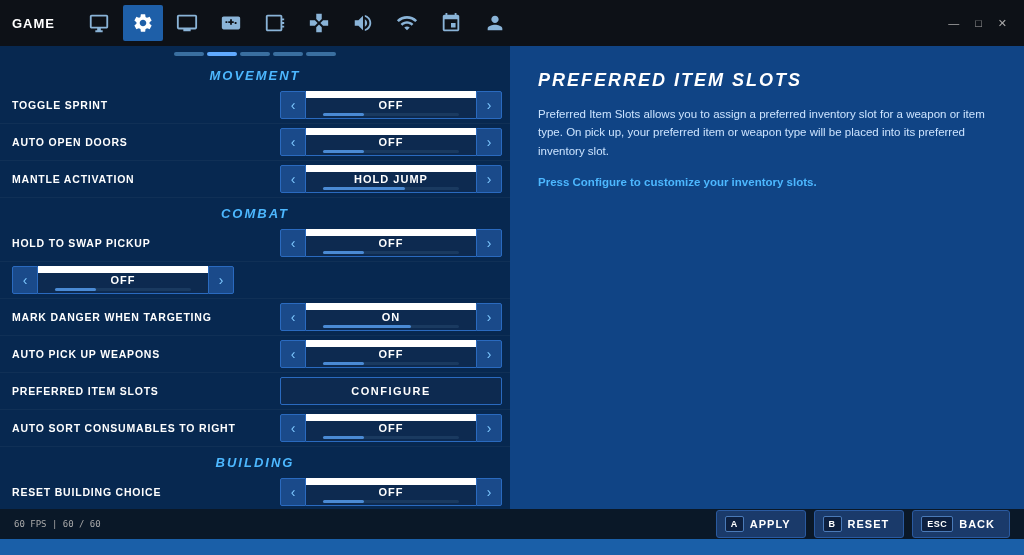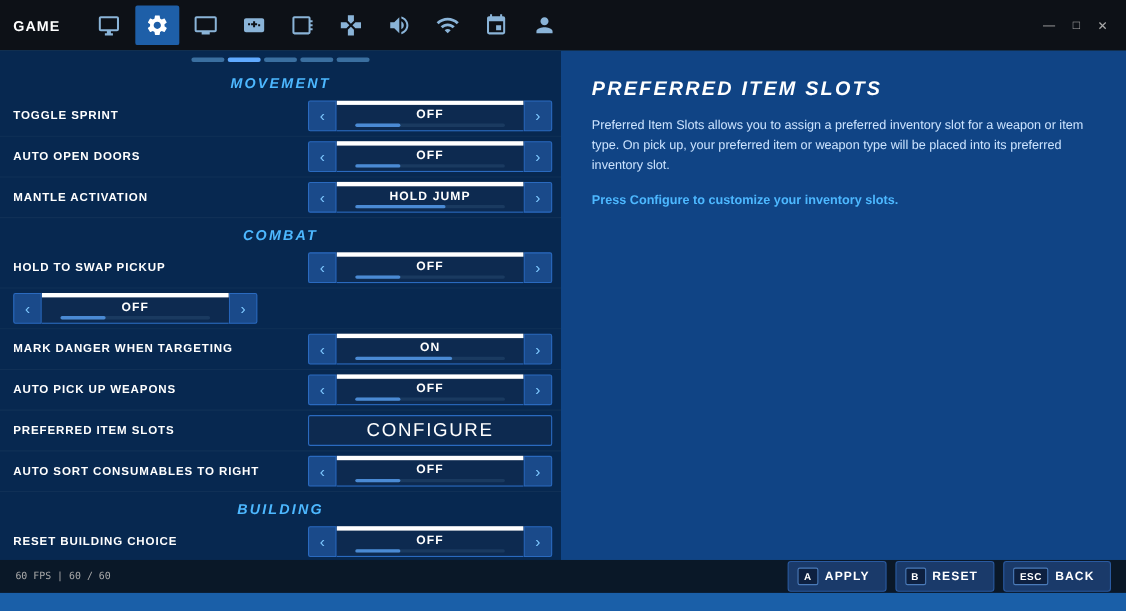--- a/index.html
+++ b/index.html
@@ -147,21 +147,21 @@
     }
     .ctrl-arrow:first-child {
       border-radius: 2px 0 0 2px;
     }
     .ctrl-arrow:last-child {
       border-radius: 0 2px 2px 0;
     }
     .ctrl-value-box {
       flex: 1;
       background: #0d2a50;
-      border-top: 4px solid #ffffff;
+      border-top: 7px solid #ffffff;
       border-bottom: 1px solid #2a6abf;
       height: 28px;
       display: flex;
       flex-direction: column;
       align-items: center;
       justify-content: center;
       position: relative;
       overflow: hidden;
     }
     .ctrl-value-text {
@@ -191,22 +191,22 @@
       border: 1px solid #2a6abf;
       border-radius: 2px;
       height: 28px;
       display: flex;
       align-items: center;
       justify-content: center;
       cursor: pointer;
     }
     .ctrl-configure-text {
       color: white;
-      font-size: 17px;
-      font-weight: 400;
+      font-size: 11px;
+      font-weight: 700;
       letter-spacing: 1.5px;
       text-transform: uppercase;
     }
 
     
     .right-panel {
       flex: 1;
       background: rgba(10, 50, 110, 0.6);
       padding: 24px 28px;
     }

